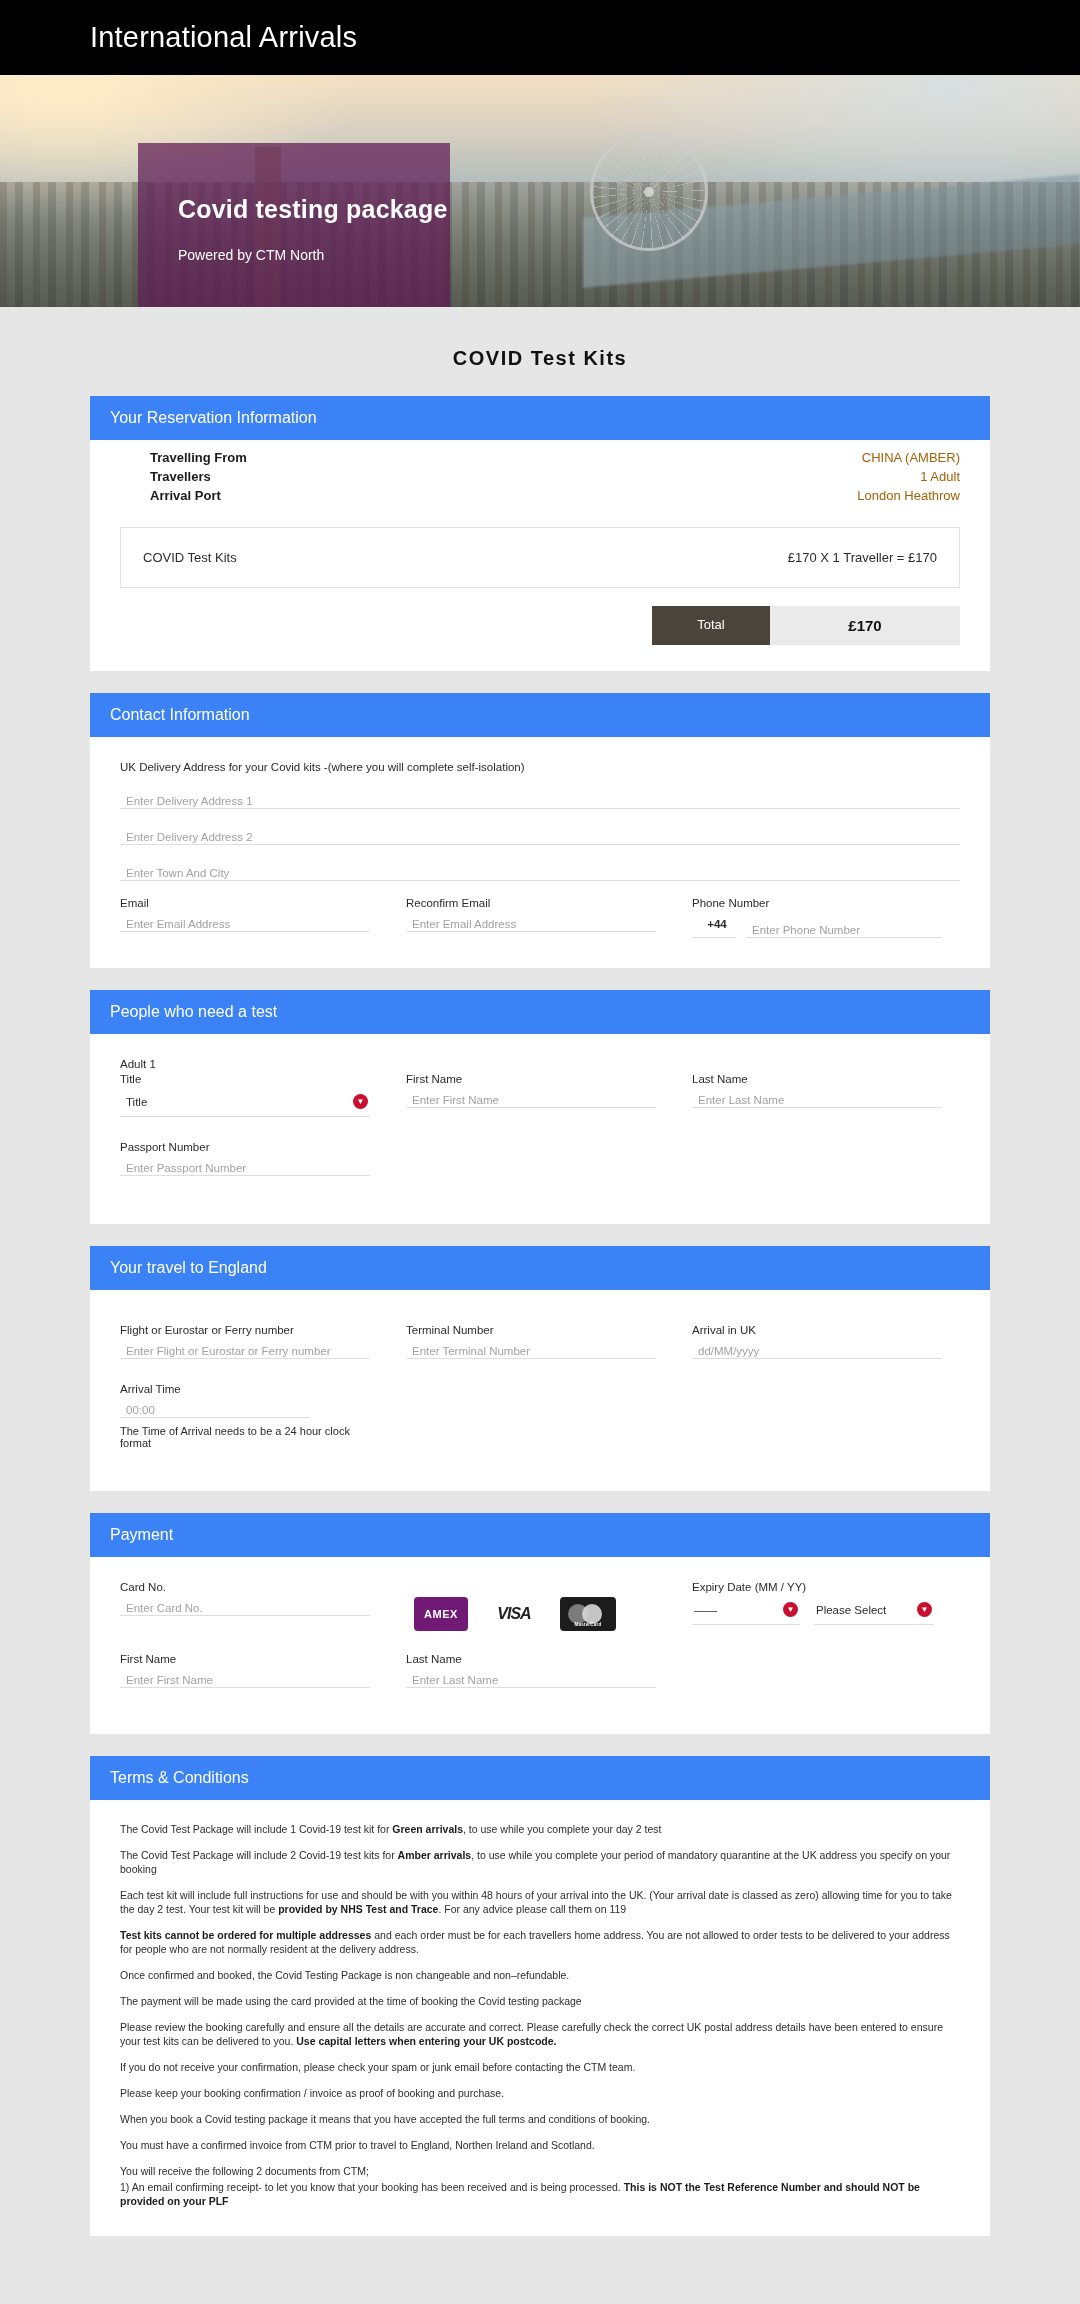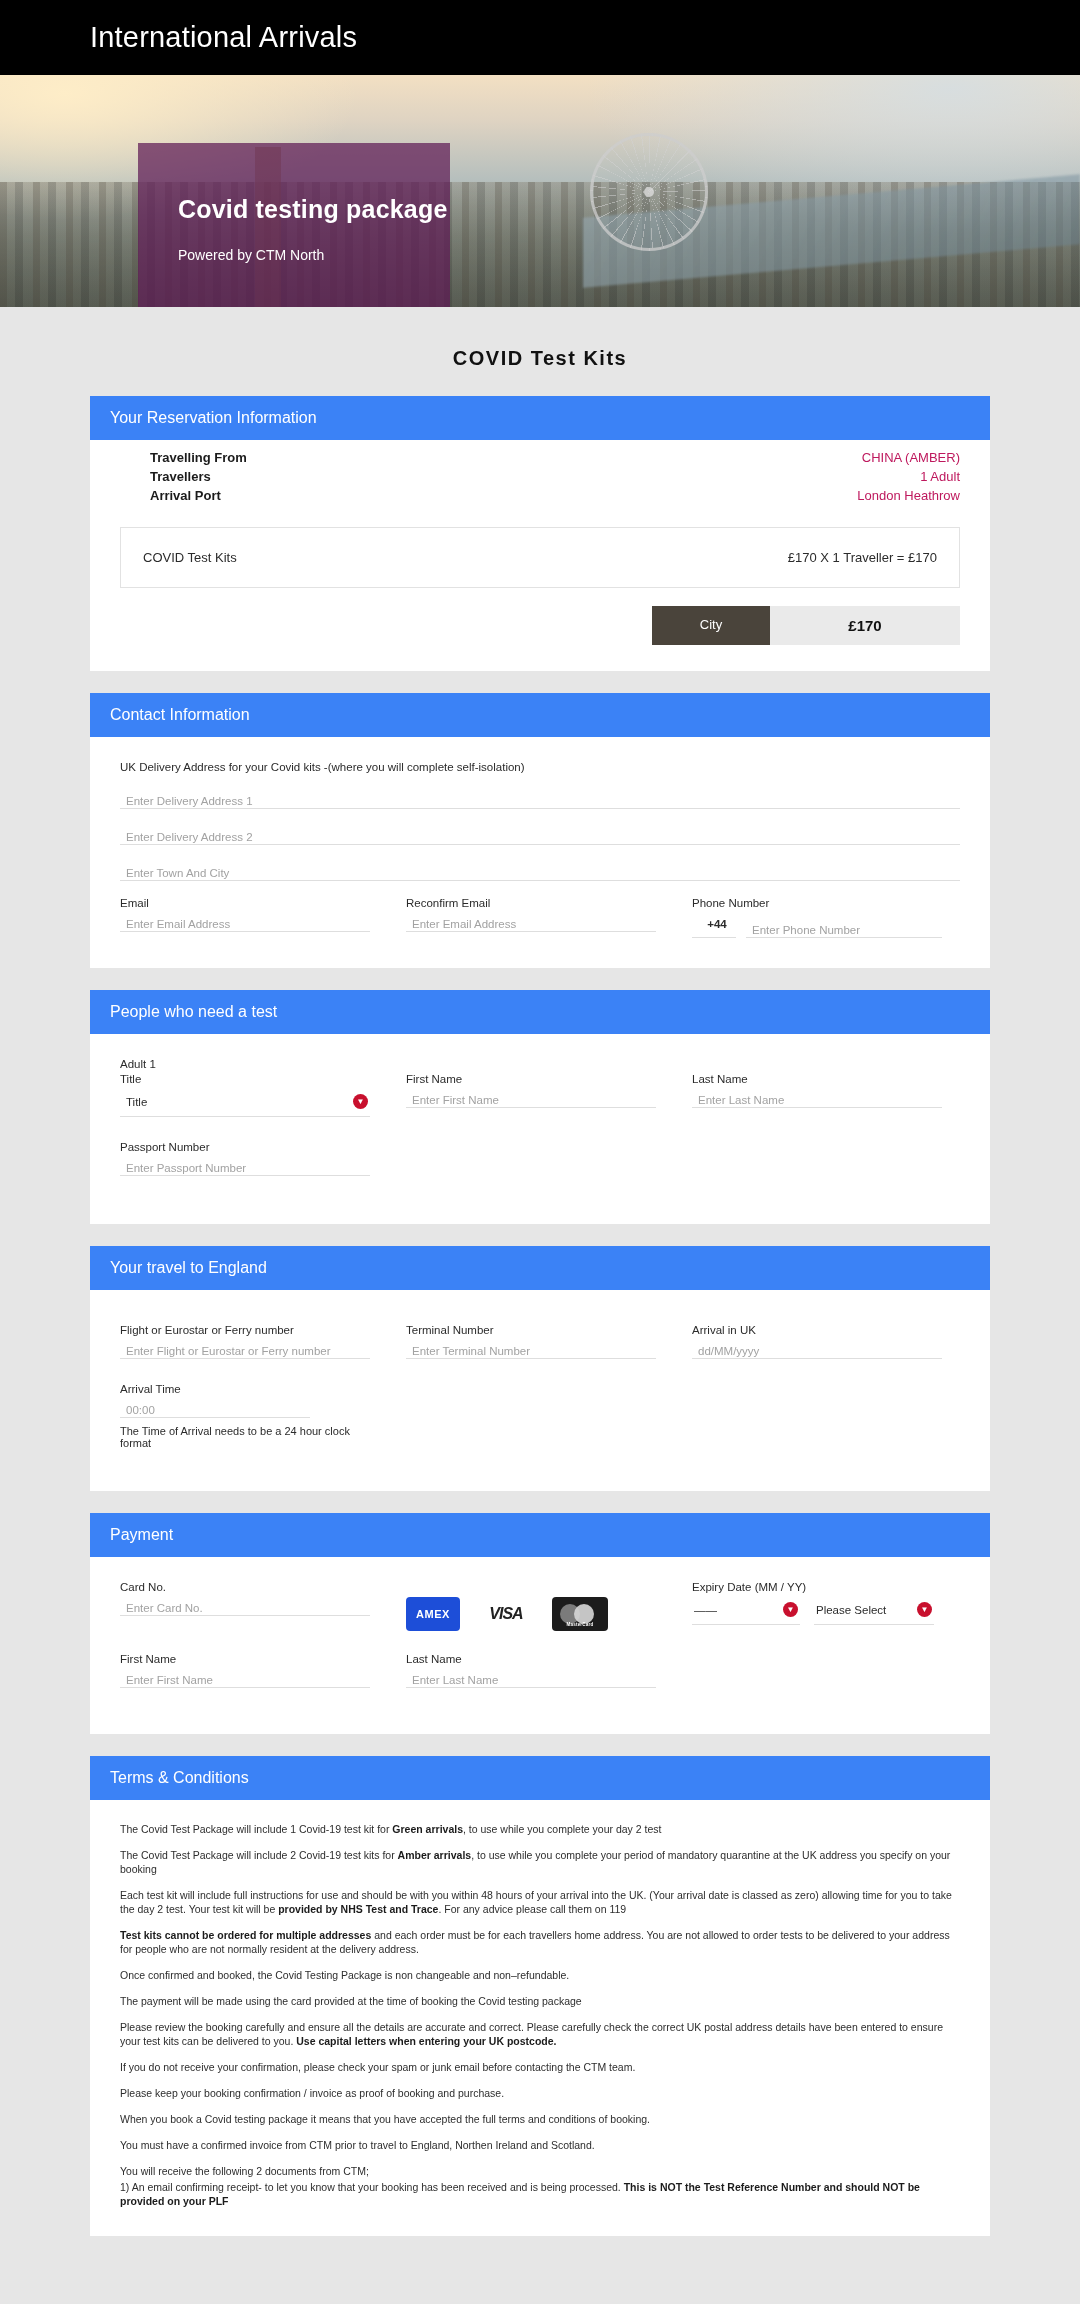--- a/index.html
+++ b/index.html
@@ -121,21 +121,21 @@
   
   .res-rows { padding: 8px 30px 0 60px; }
   .res-row {
     display: flex;
     justify-content: space-between;
     font-size: 13px;
     line-height: 17px;
     padding: 1px 0;
   }
   .res-row .k { font-weight: bold; color: #1b1b1b; }
-  .res-row .v { color: #be185d; }
+  .res-row .v { color: #a16207; }
   .item-box {
     margin: 22px 30px 0 30px;
     border: 1px solid #e2e2e2;
     display: flex;
     justify-content: space-between;
     align-items: center;
     padding: 22px 22px;
     font-size: 13px;
     color: #2b2b2b;
   }
@@ -231,23 +231,24 @@
   
   .pay-grid { display: flex; gap: 36px; }
   .pay-col { width: 250px; }
   .pay-col.logos { width: 250px; display: flex; align-items: center; gap: 12px; padding-top: 16px; }
   .cardlogo {
     height: 34px;
     display: flex; align-items: center; justify-content: center;
     font-weight: bold;
   }
   .logo-amex {
-    width: 54px; background: #1d4ed8; color: #fff;
+    width: 54px; background: #701a75; color: #fff;
     font-size: 11px; letter-spacing: .5px; border-radius: 4px;
     font-style: normal;
+    margin-left: 8px;
   }
   .logo-visa {
     width: 68px; color: #222; font-size: 16px; font-style: italic;
     letter-spacing: -1px; background: transparent;
   }
   .logo-mc {
     width: 56px; background: #1c1c1c; border-radius: 4px; position: relative;
   }
   .logo-mc .c1, .logo-mc .c2 {
     position: absolute; top: 7px; width: 20px; height: 20px; border-radius: 50%;
@@ -316,21 +317,21 @@
       <div class="res-row">
         <span class="k">Arrival Port</span>
         <span class="v">London Heathrow</span>
       </div>
     </div>
     <div class="item-box">
       <span>COVID Test Kits</span>
       <span>£170 X 1 Traveller = £170</span>
     </div>
     <div class="total-row">
-      <div class="total-label">City</div>
+      <div class="total-label">Total</div>
       <div class="total-value">£170</div>
     </div>
     <div class="card-pad-bottom"></div>
   </div>
 
   <div class="card">
     <div class="card-head">Contact Information</div>
     <div class="card-body">
       <div class="field-note">UK Delivery Address for your Covid kits -(where you will complete self-isolation)</div>
       <div class="full-field">

